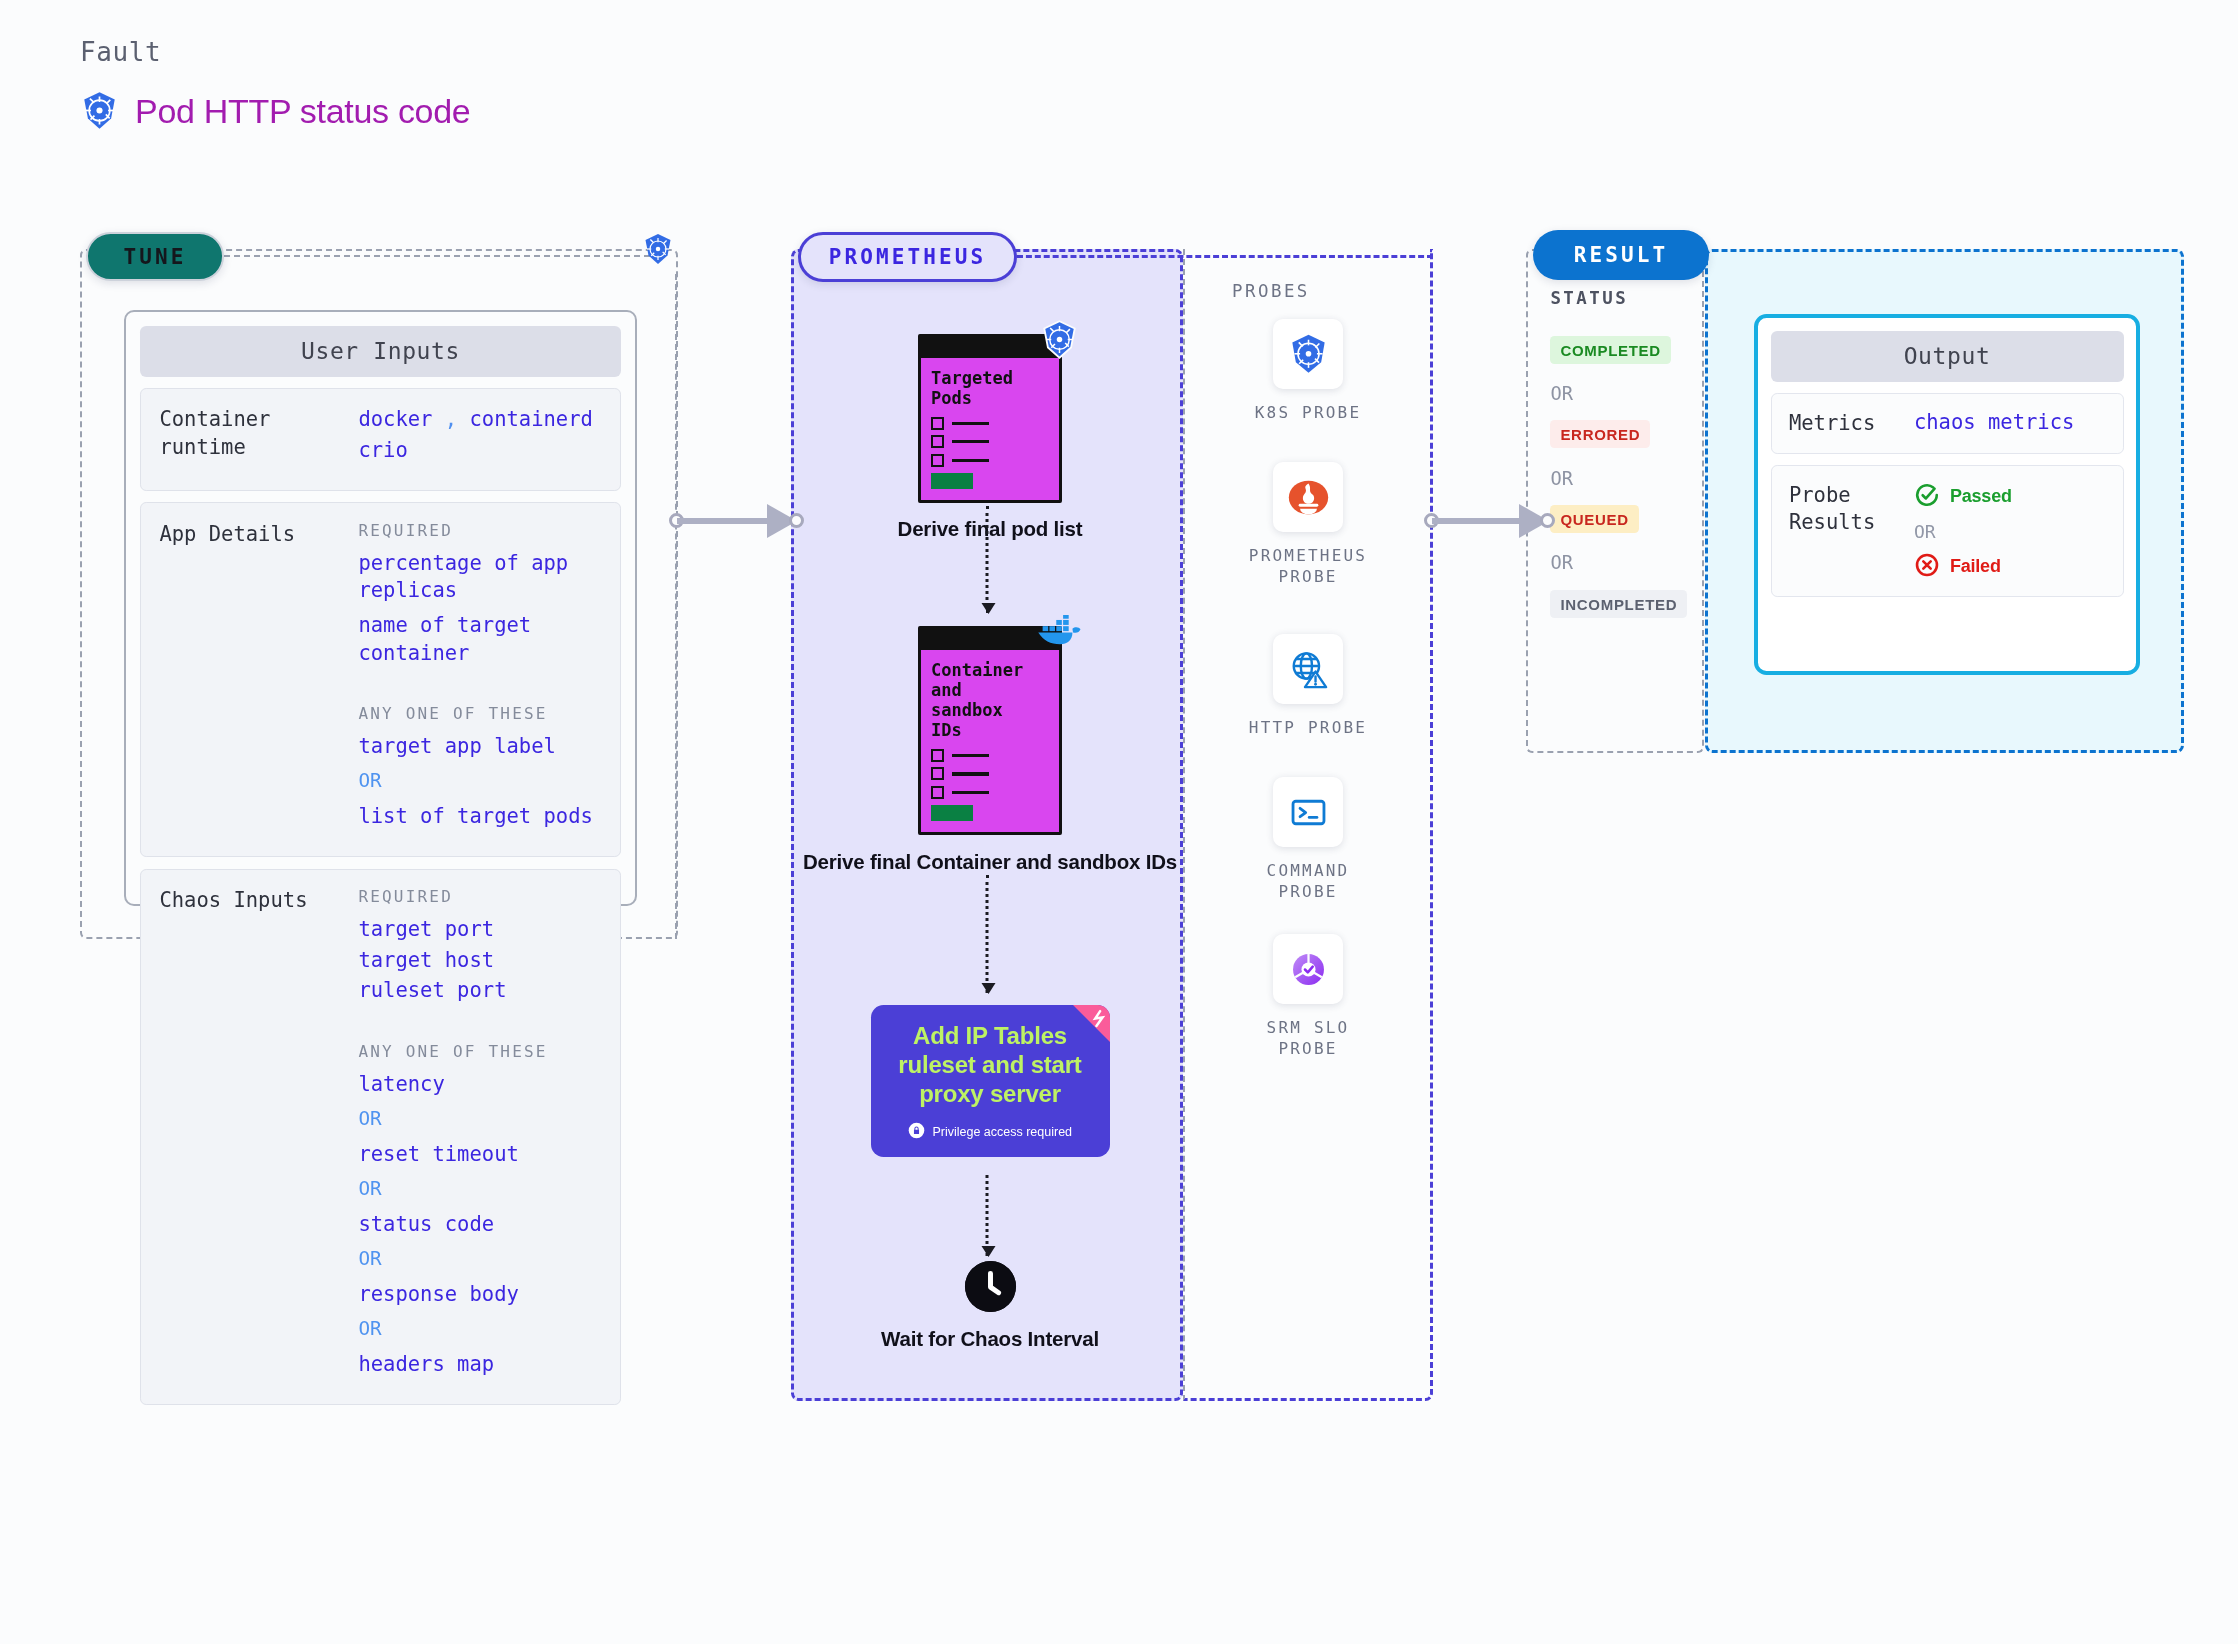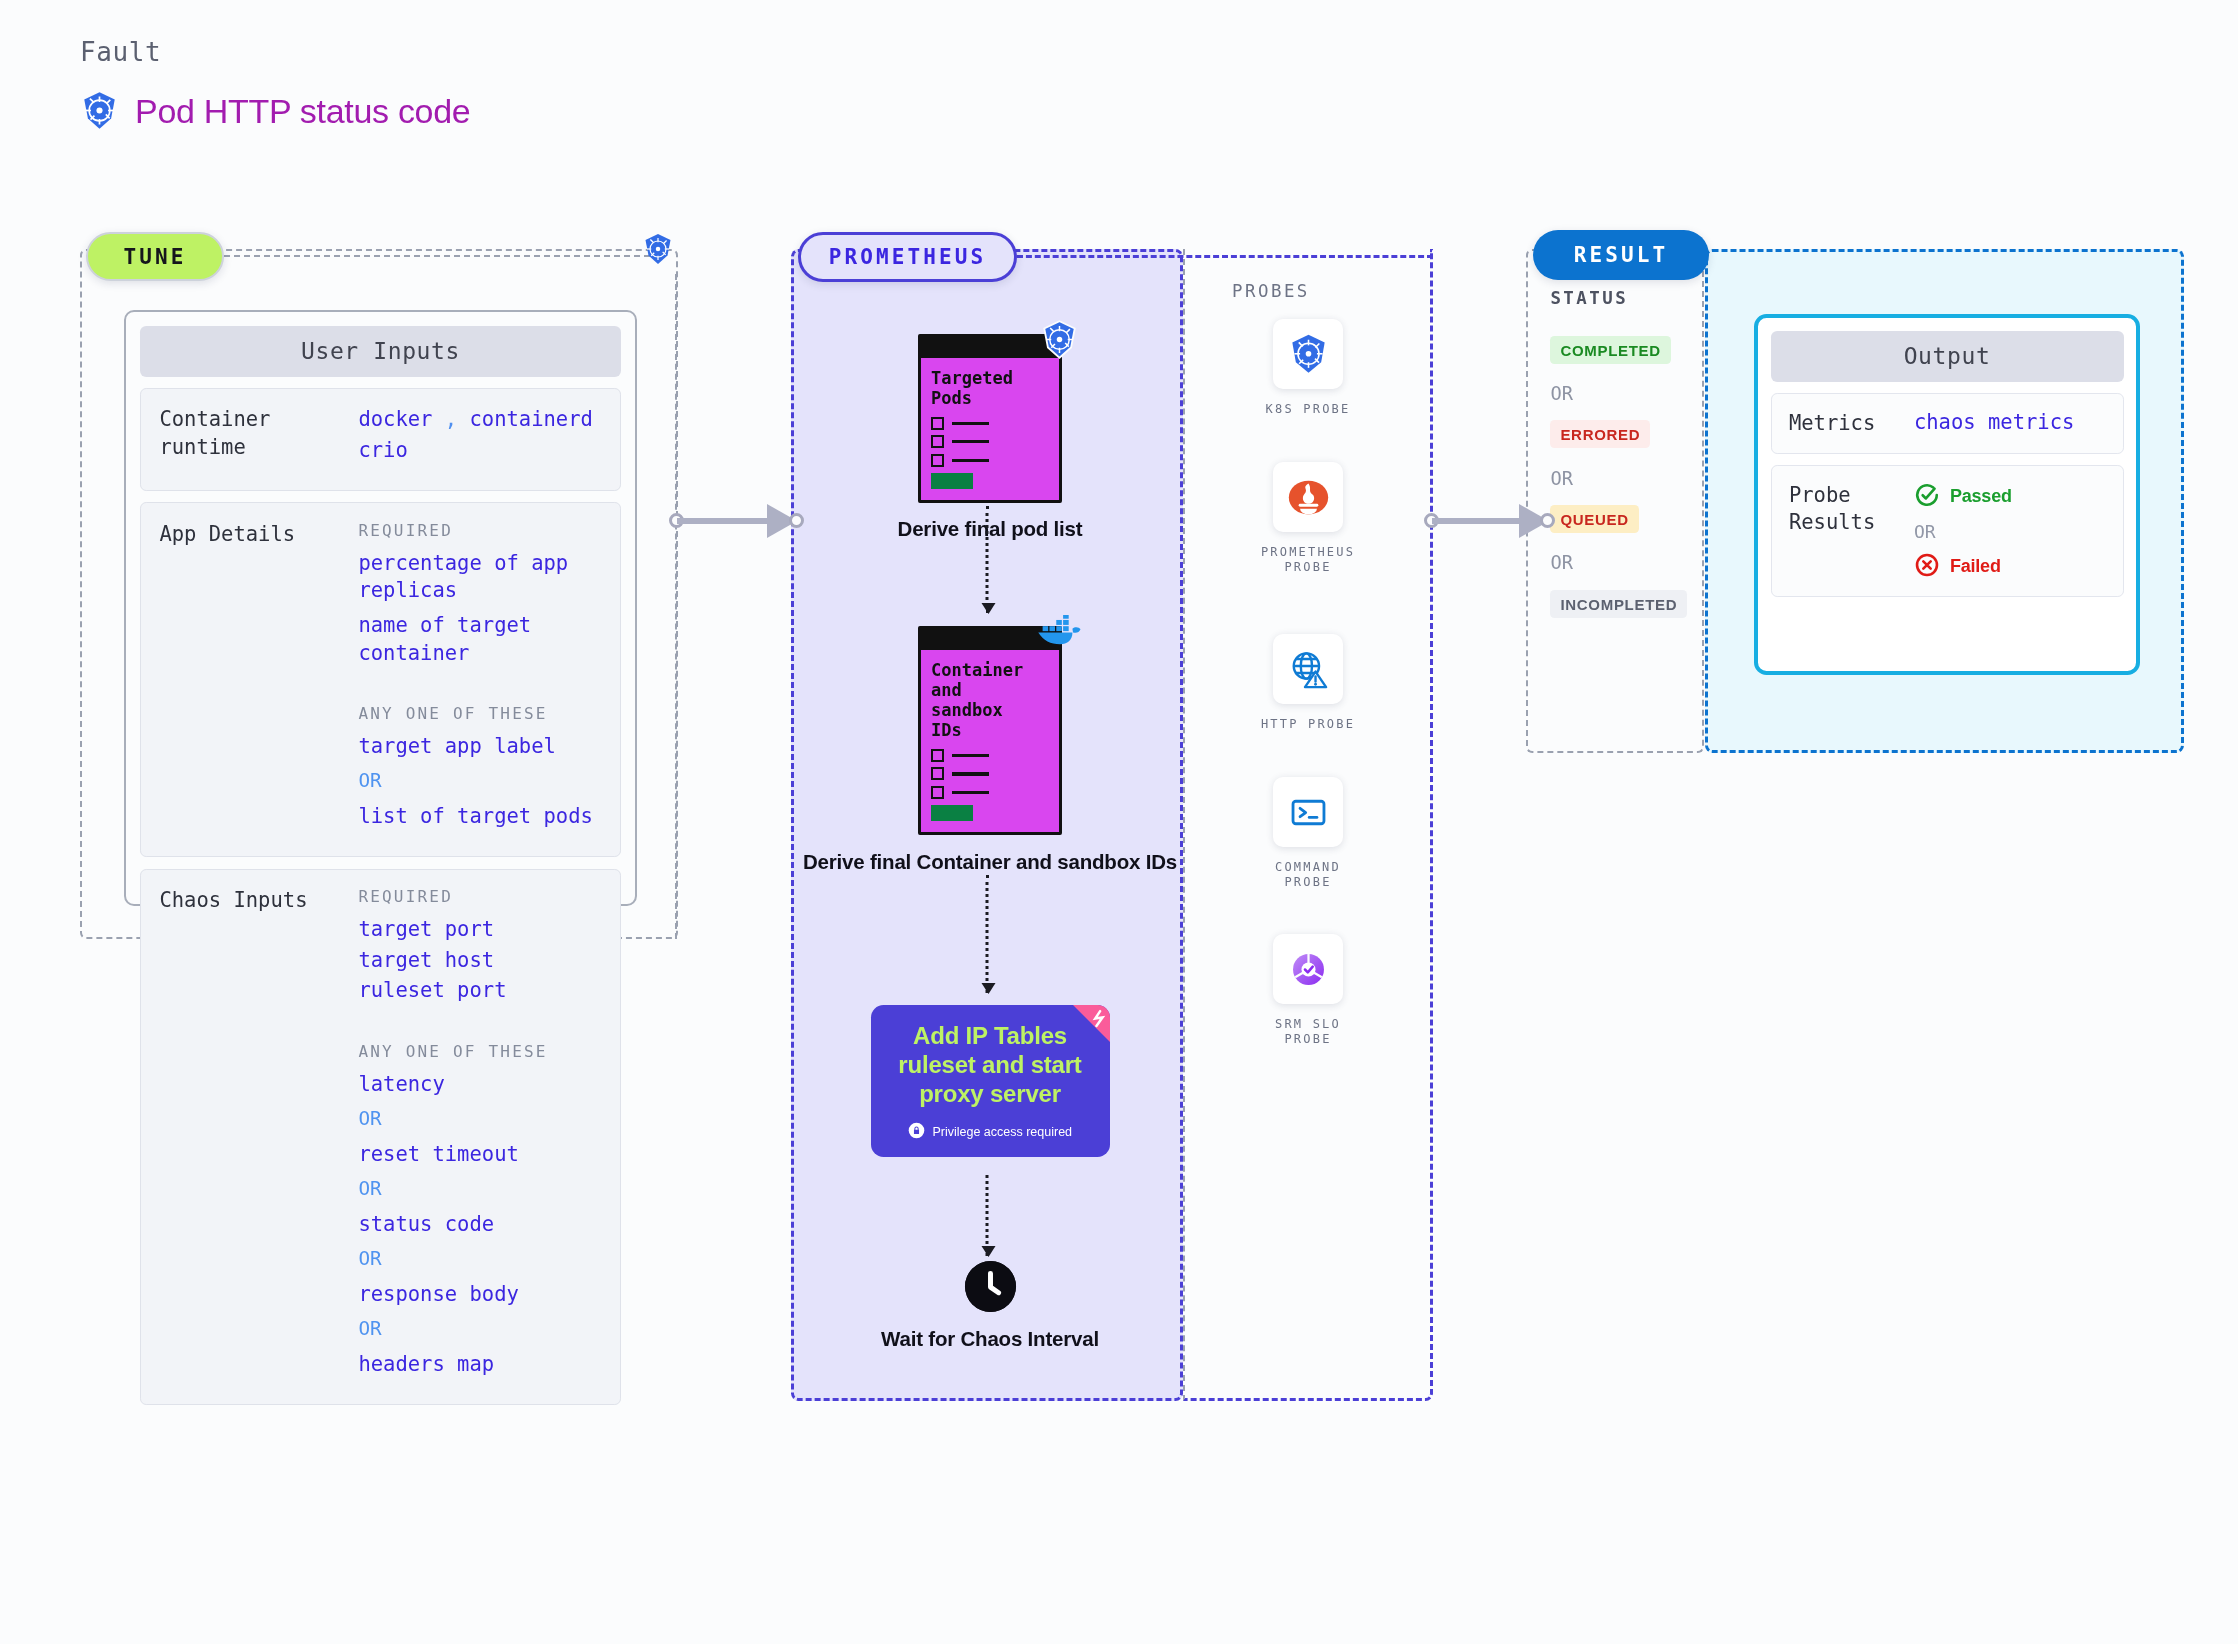--- a/index.html
+++ b/index.html
@@ -32,21 +32,21 @@
 
   
   #tune-panel {
     position: absolute; left: 80px; top: 249px;
     width: 598px; height: 690px;
     border: 2.5px dashed #9aa1b0; border-radius: 6.2px;
     background: #fbfcfd;
   }
   #tune-tag {
     left: 86px; top: 232px; width: 138px; height: 49px;
-    background: #bef264; border: 2.5px solid #cdd2db; color: #15161c;
+    background: #0f766e; border: 2.5px solid #cdd2db; color: #15161c;
     font-size: 21px;
   }
   #tune-k8s-line {
     position: absolute; left: 224px; top: 255px; width: 436px; height: 0;
     border-top: 2.5px dashed #9aa1b0; z-index: 4;
   }
   #tune-k8s-icon { position: absolute; left: 642px; top: 233px; z-index: 7; }
   #tune-right-dash {
     position: absolute; left: 675px; top: 274px; width: 0; height: 665px;
     border-left: 2.5px dashed #9aa1b0; z-index: 3;
@@ -193,21 +193,21 @@
   
   .probe { position: absolute; width: 250px; text-align: center; }
   .probe-tile {
     width: 70px; height: 70px; margin: 0 auto;
     background: #fff; border-radius: 10px;
     box-shadow: 0 1.9px 7.5px rgba(40,50,80,.13);
     display: flex; align-items: center; justify-content: center;
   }
   .probe-label {
     font-family: "DejaVu Sans Mono", monospace;
-    font-size: 12px; color: #6d7385; letter-spacing: 2.2px;
+    font-size: 16px; color: #6d7385; letter-spacing: 2.2px;
     margin-top: 12.5px; line-height: 1.32; white-space: pre-line;
   }
 
   
   #result-status-panel {
     position: absolute; left: 1526px; top: 249px;
     width: 178px; height: 504px;
     border: 2.5px dashed #9aa1b0; border-radius: 6.2px; background: #fbfcfd;
   }
   #result-tag {

